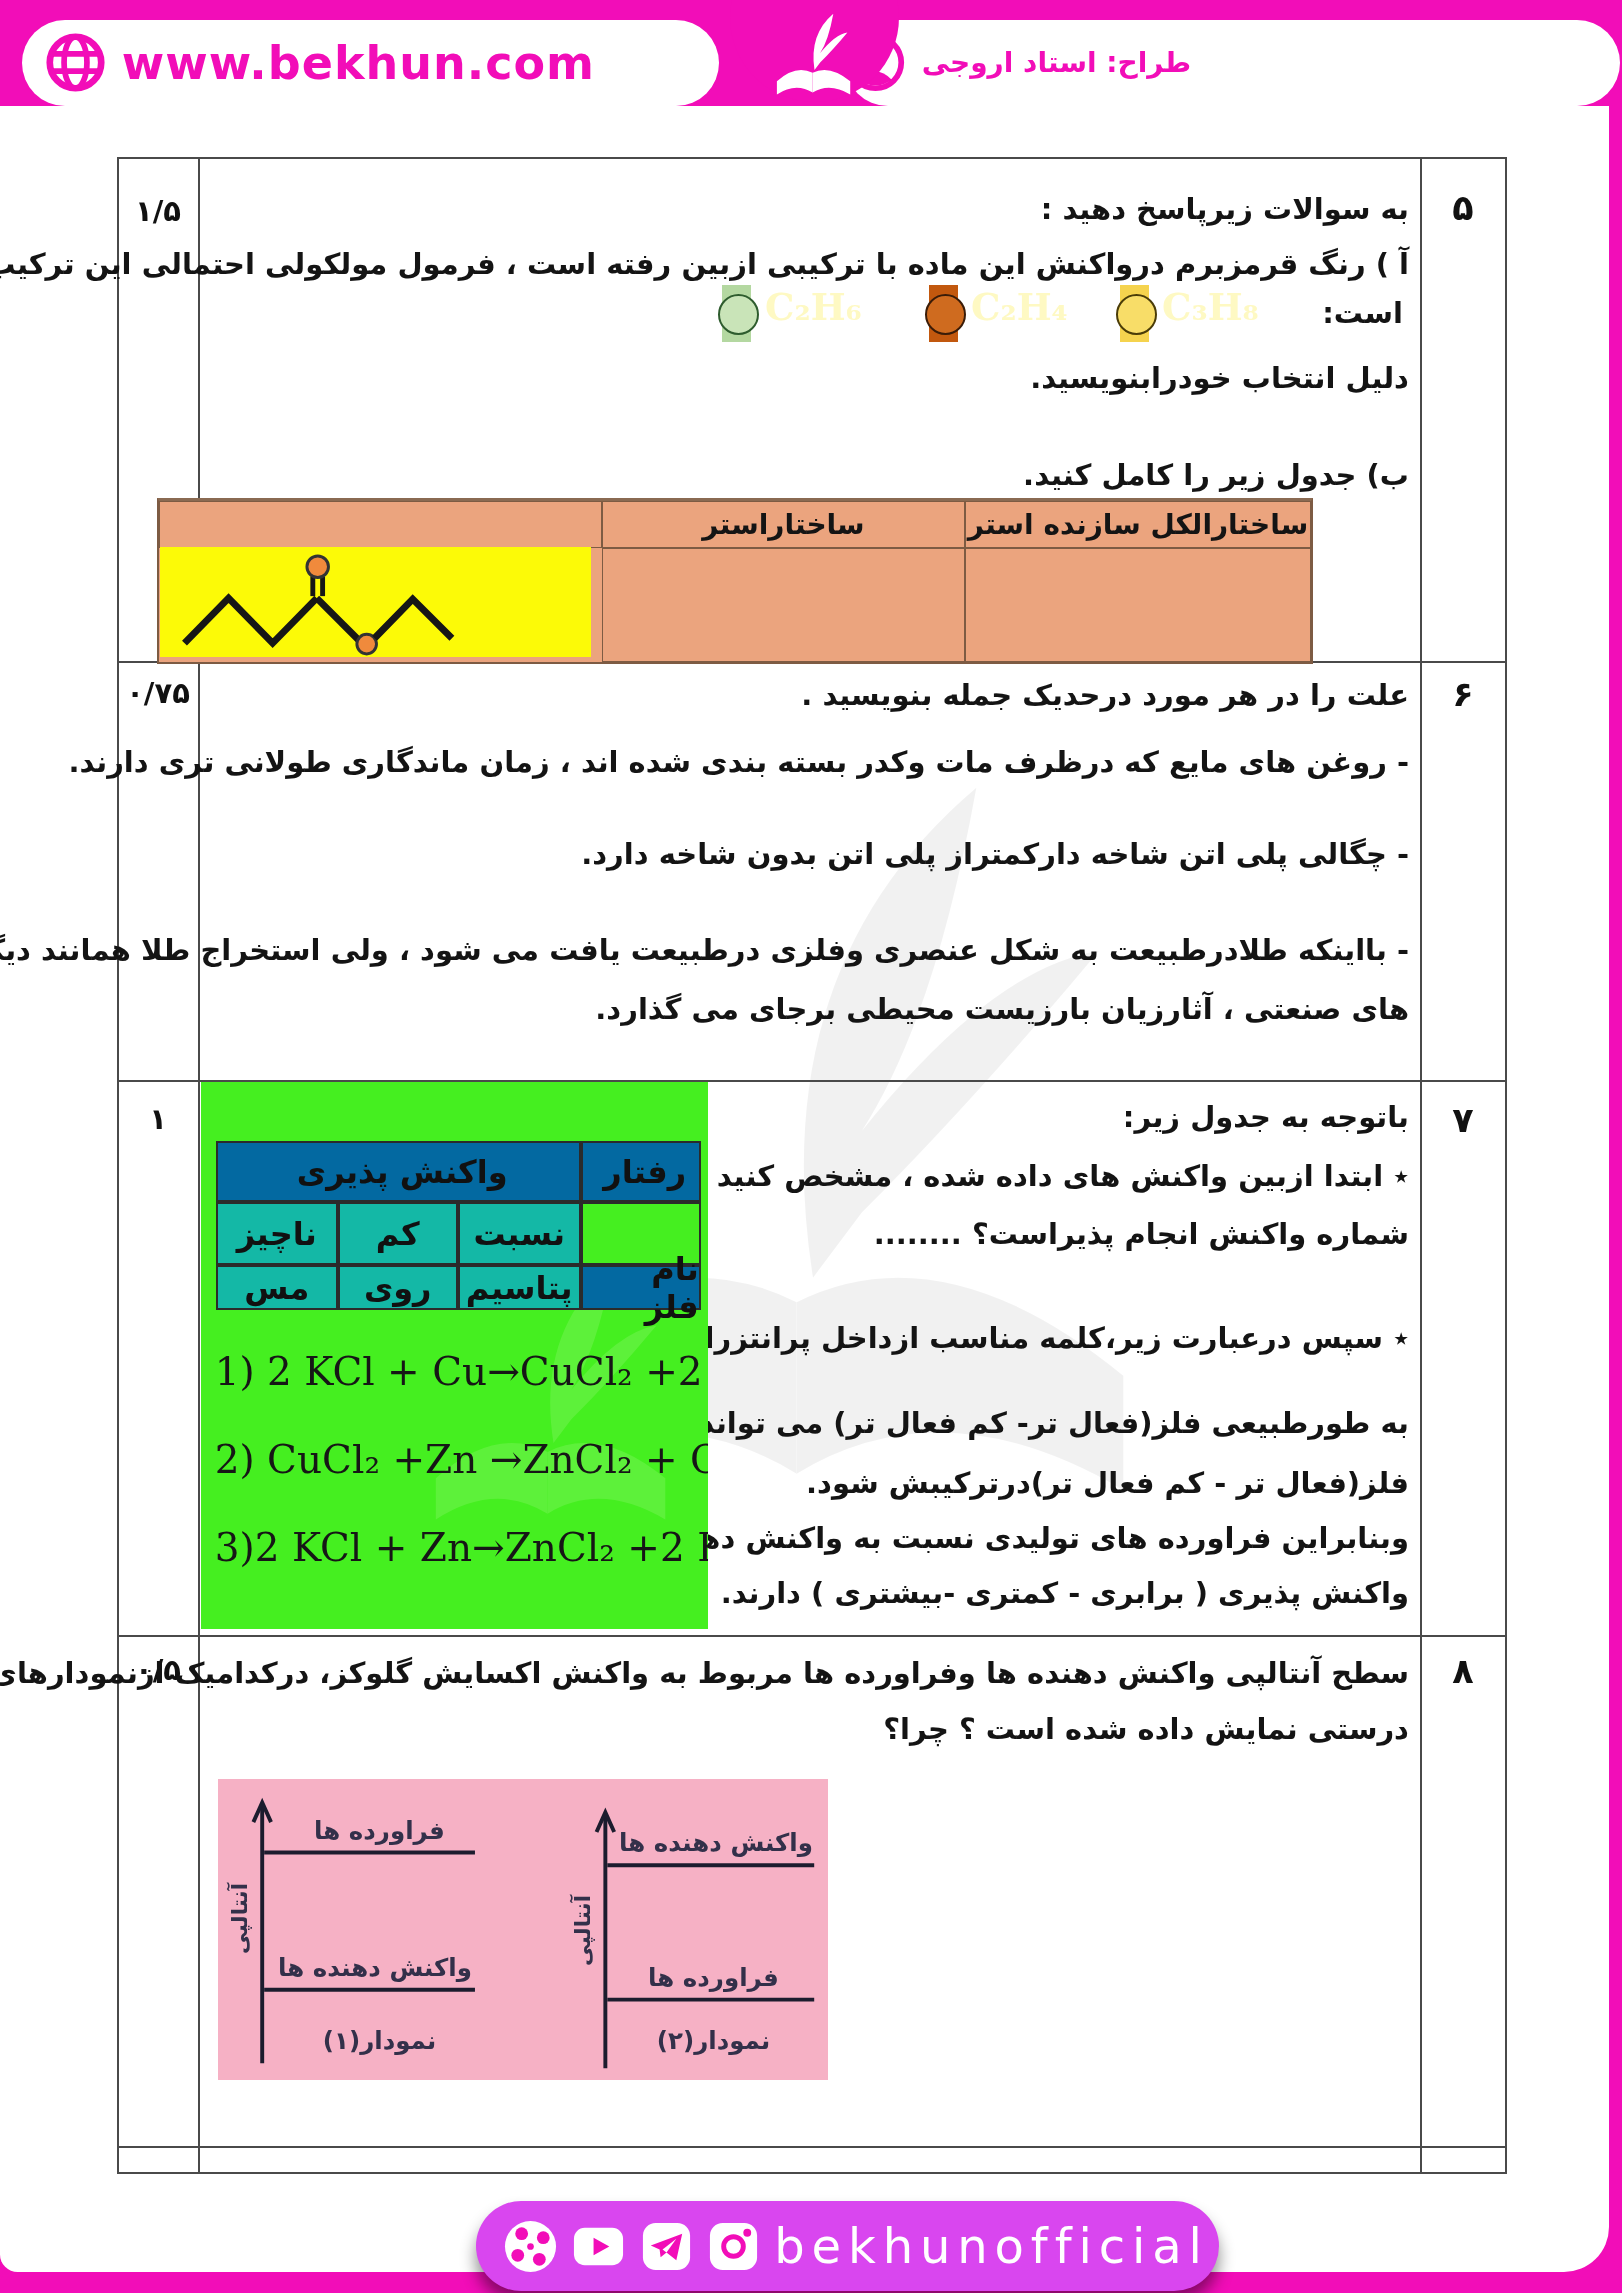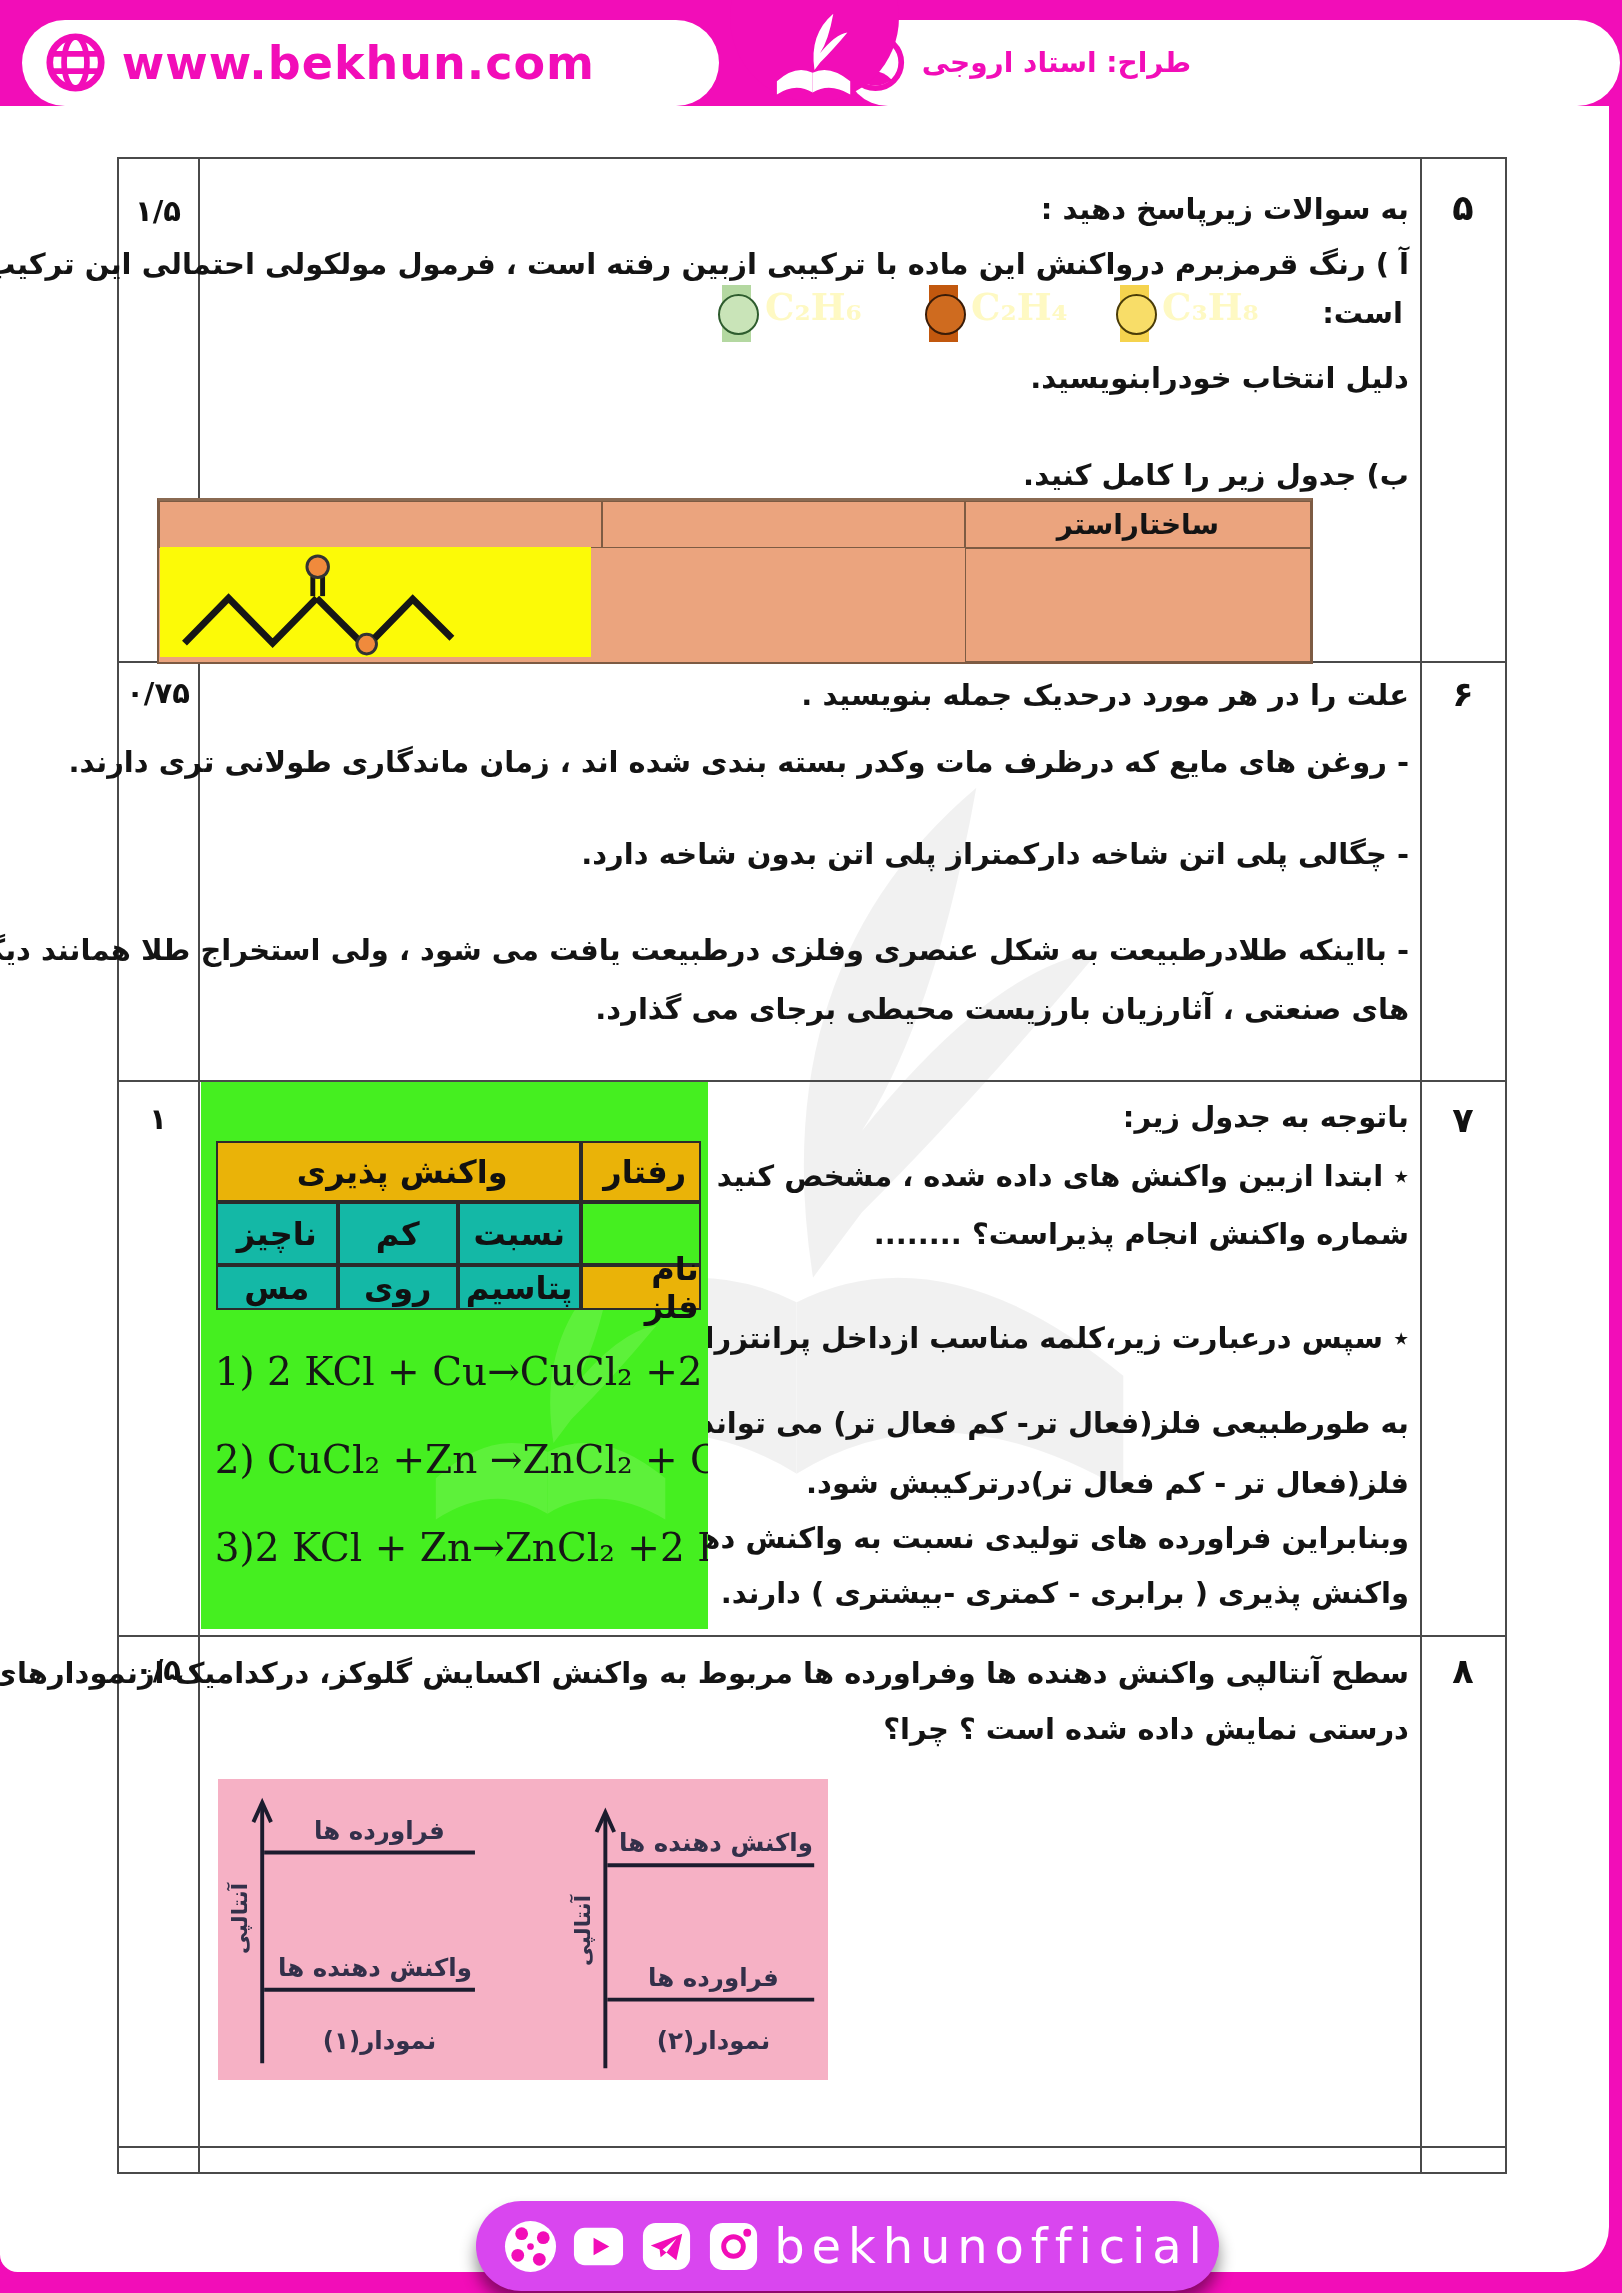--- a/index.html
+++ b/index.html
@@ -39,21 +39,21 @@
               border:2px solid #7d5b43;border-top:3.9px solid #8a6a52;background:#EBA47E;}
   .ester-grid > div{border:1px solid #7d5b43;display:flex;align-items:center;justify-content:center;}
   .ester-head{font-size:28px;font-weight:700;color:#141414;direction:rtl;}
   .yellow-box{left:160px;top:547px;width:431px;height:110px;background:#FCFA07;}
   
   .green-box{left:201px;top:1082px;width:507px;height:547px;background:#45EF20;overflow:hidden;}
   .react-grid{position:absolute;left:14.7px;top:59px;display:grid;direction:rtl;
               grid-template-columns:120px 123px 120px 122px;grid-template-rows:61px 63px 45px;}
   .react-grid > div{border:2px solid #2b2b2b;display:flex;align-items:center;justify-content:center;
               font-size:32px;font-weight:700;color:#111;direction:rtl;}
-  .cell-gray{background:#eab308;padding-left:8px;}
+  .cell-gray{background:#0369a1;padding-left:8px;}
   .cell-yellow{background:#14b8a6;}
   .cell-clear{background:transparent;border:2px solid #2b2b2b;}
   .eq{font-family:"DejaVu Serif","Liberation Serif",serif;font-size:39px;color:#161616;
       white-space:nowrap;font-weight:500;}
   
   .pink-box{left:218px;top:1779px;width:610px;height:301px;background:#F6B1C5;}
   .diag-label{position:absolute;font-size:24.5px;font-weight:700;color:#33304a;direction:rtl;
               white-space:nowrap;text-align:center;}
   .axis-label{position:absolute;font-size:21.6px;font-weight:700;color:#33304a;
               transform:rotate(-90deg);transform-origin:center;white-space:nowrap;}
@@ -127,20 +127,21 @@
 <div class="abs formula" style="left:971px">C₂H₄</div>
 
 <div class="abs opt-strip" style="left:1120px;background:#F5D34E"></div>
 <div class="abs opt-circle" style="left:1116px;background:#F8DD68;border-color:#4a3c08"></div>
 <div class="abs formula" style="left:1162px">C₃H₈</div>
 
 <div class="abs fa" style="right:213px;top:361px">دلیل انتخاب خودرابنویسید.</div>
 <div class="abs fa" style="right:213px;top:458px">ب) جدول زیر را کامل کنید.</div>
 
 <div class="ester-grid abs">
+  <div class="ester-head">ساختارالکل سازنده استر</div>
   <div class="ester-head">ساختاراستر</div>
   <div></div>
   <div></div>
   <div></div>
 </div>
 
 <div class="abs yellow-box">
   <svg width="431" height="110" viewBox="0 0 440 112">
     <polyline points="25,98 70,52 115,98 160,52" fill="none" stroke="#161616" stroke-width="7"></polyline>
     <line x1="156" y1="50" x2="156" y2="30" stroke="#161616" stroke-width="5"></line>

